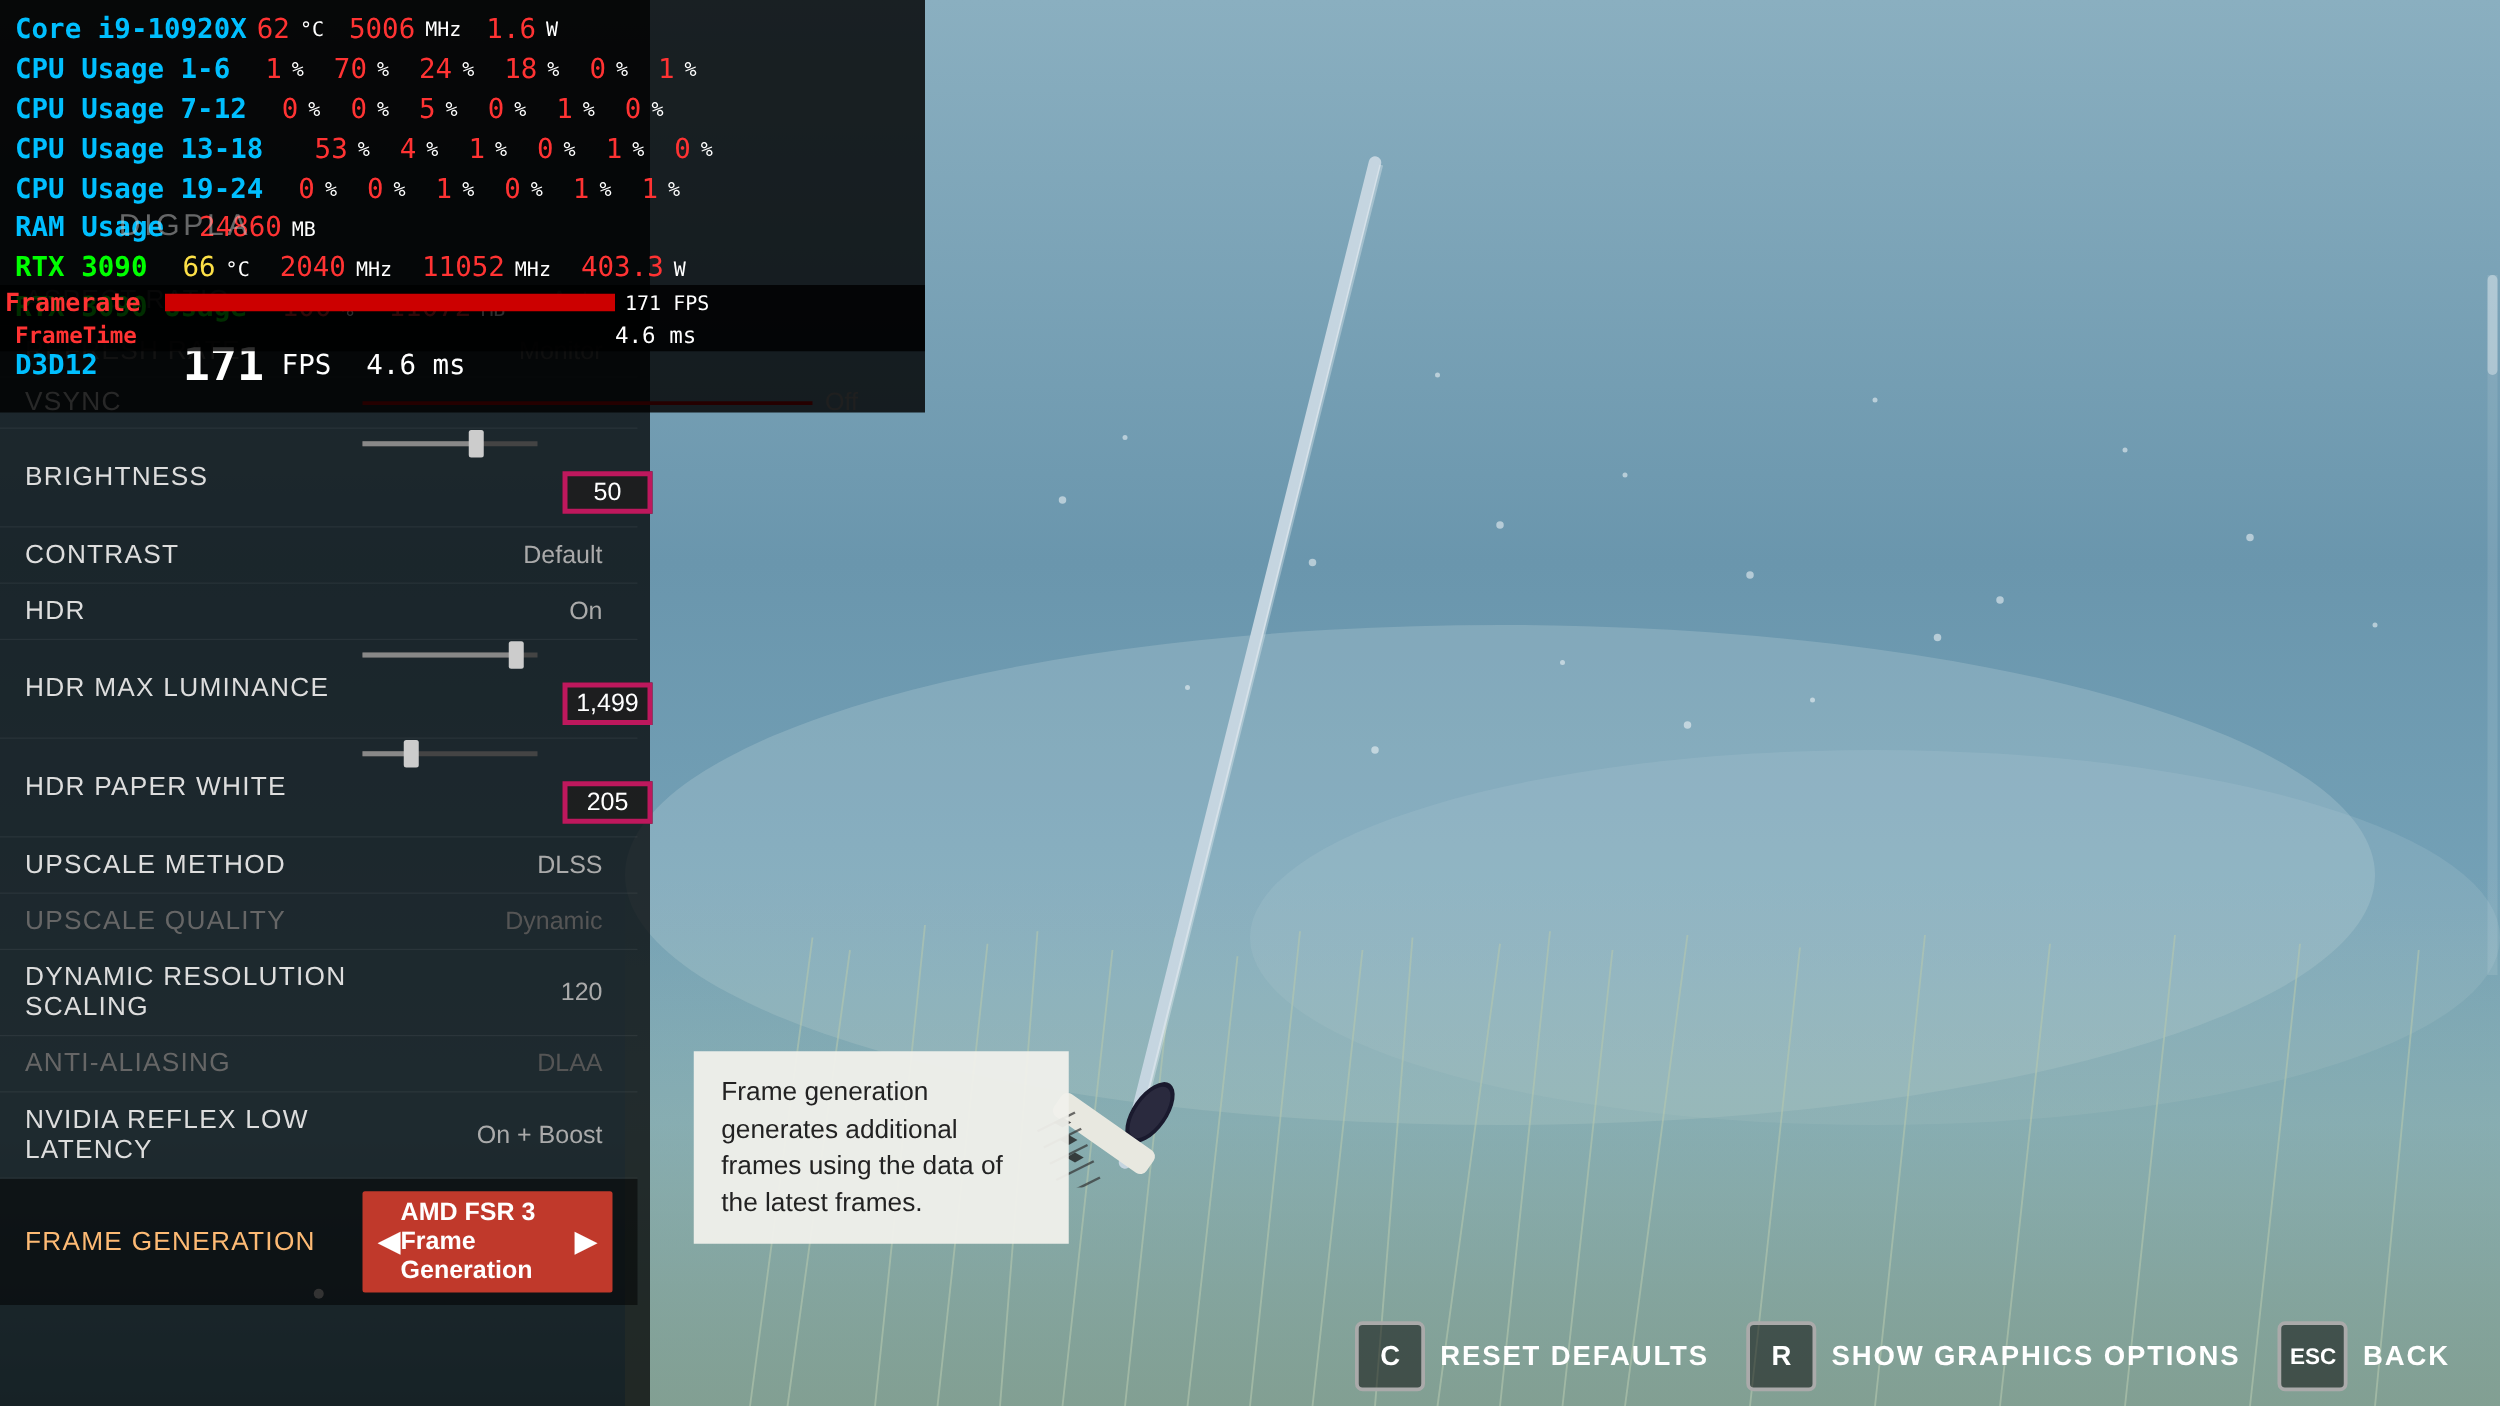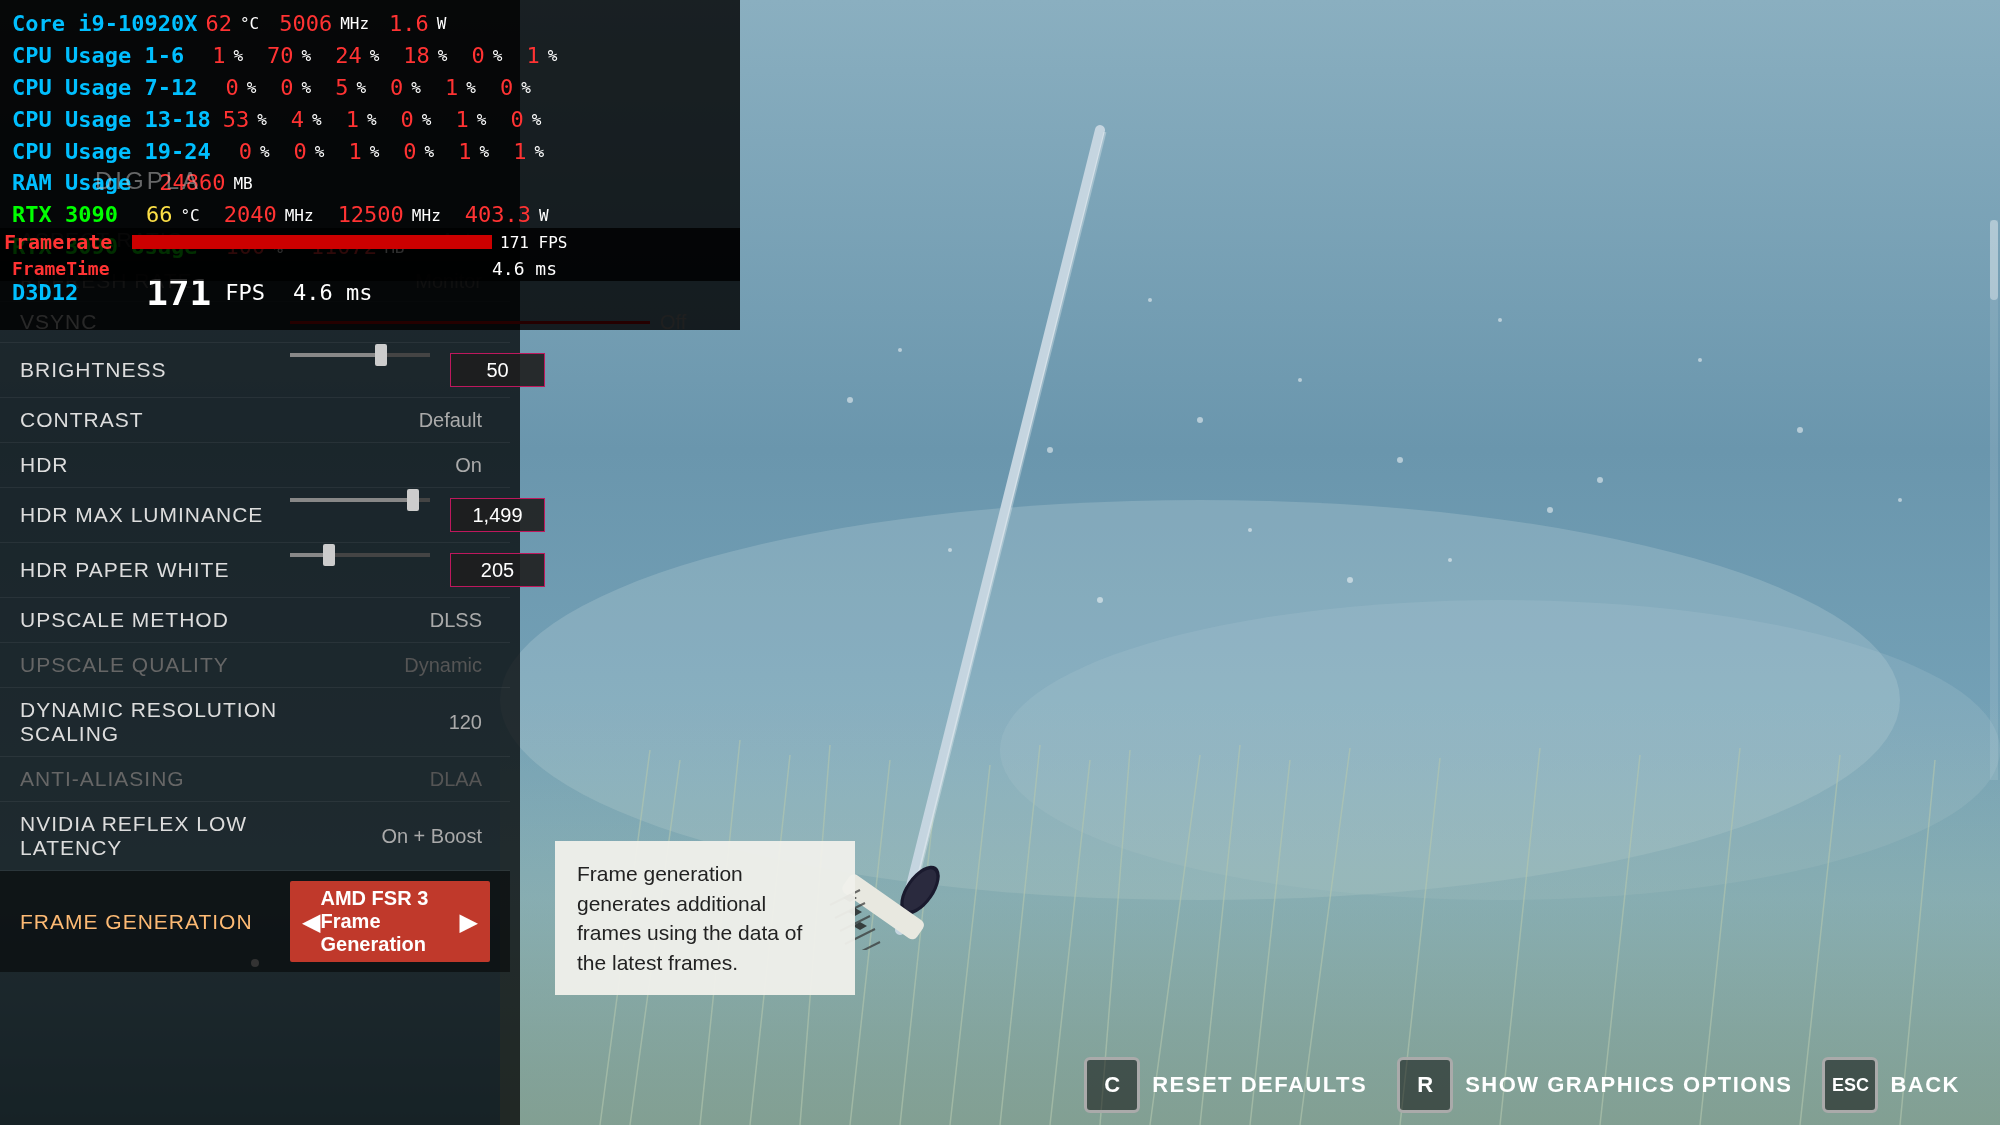--- a/index.html
+++ b/index.html
@@ -109,28 +109,29 @@
     }
 
     .setting-value-text {
       color: #aaaaaa;
       font-size: 20px;
       margin-right: 8px;
     }
 
     .value-box {
       background: rgba(30,30,30,0.9);
-      border: 1px solid #be185d;
+      border: 4px solid #be185d;
       color: #ffffff;
       font-size: 20px;
-      width: 95px;
+      width: 72px;
       height: 34px;
       display: flex;
       align-items: center;
       justify-content: center;
+      margin-top: 24px;
     }
 
     
     .slider-track {
       width: 140px;
       height: 4px;
       background: #444;
       position: relative;
       margin-right: 10px;
     }
@@ -479,21 +480,21 @@
     <span class="hud-val-red" style="margin-left:16px">0</span>
       <span class="hud-unit">%</span>
     <span class="hud-val-red" style="margin-left:16px">1</span>
       <span class="hud-unit">%</span>
     <span class="hud-val-red" style="margin-left:16px">0</span>
       <span class="hud-unit">%</span>
   </div>
 
   <div class="hud-line">
     <span class="hud-label">CPU Usage 13-18</span>
-    <span class="hud-val-red" style="margin-left:4px">53</span>
+    <span class="hud-val-red" style="margin-left:33px">53</span>
       <span class="hud-unit">%</span>
     <span class="hud-val-red" style="margin-left:16px">4</span>
       <span class="hud-unit">%</span>
     <span class="hud-val-red" style="margin-left:16px">1</span>
       <span class="hud-unit">%</span>
     <span class="hud-val-red" style="margin-left:16px">0</span>
       <span class="hud-unit">%</span>
     <span class="hud-val-red" style="margin-left:16px">1</span>
       <span class="hud-unit">%</span>
     <span class="hud-val-red" style="margin-left:16px">0</span>
@@ -521,21 +522,21 @@
     <span class="hud-val-red" style="margin-left:20px">24860</span>
     <span class="hud-unit">MB</span>
   </div>
 
   <div class="hud-line">
     <span class="hud-label-green">RTX 3090</span>
     <span style="color:#fde047;margin-left:20px">66</span>
     <span class="hud-unit">°C</span>
     <span style="color:#ff3333;margin-left:16px">2040</span>
     <span class="hud-unit">MHz</span>
-    <span style="color:#ff3333;margin-left:16px">12500</span>
+    <span style="color:#ff3333;margin-left:16px">11052</span>
     <span class="hud-unit">MHz</span>
     <span style="color:#ff3333;margin-left:16px">403.3</span>
     <span class="hud-unit">W</span>
   </div>
 
   <div class="hud-line">
     <span class="hud-label-green">RTX 3090 Usage</span>
     <span style="color:#ff3333;margin-left:20px">100</span>
     <span class="hud-unit">%</span>
     <span style="color:#ff3333;margin-left:20px">11072</span>

